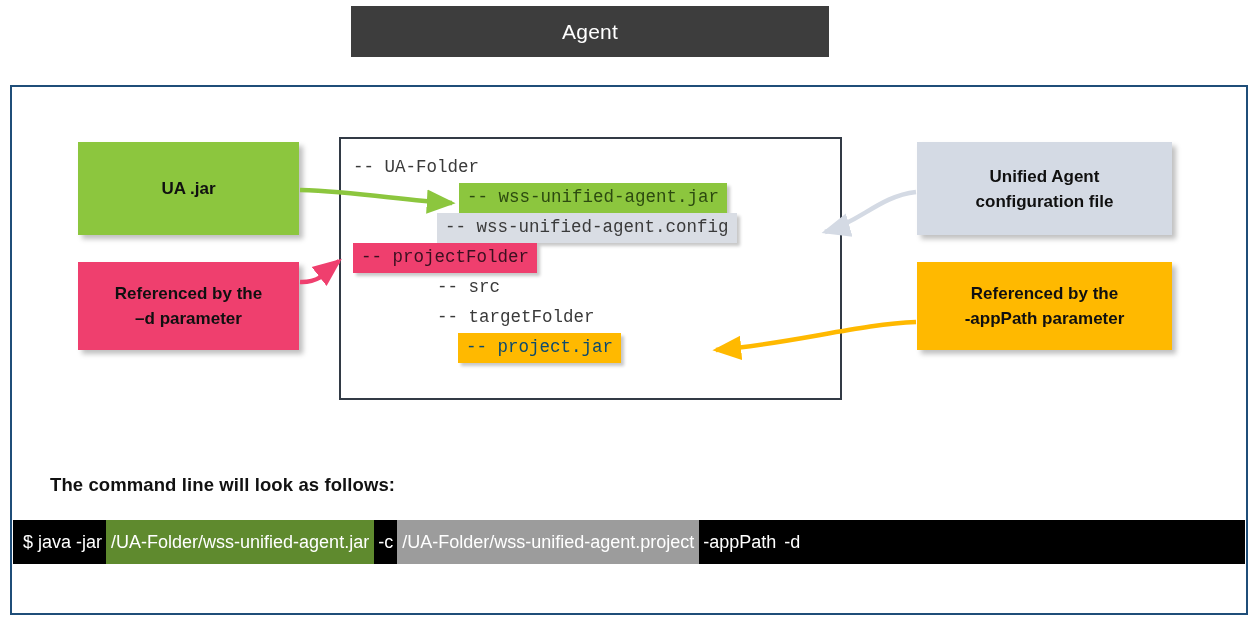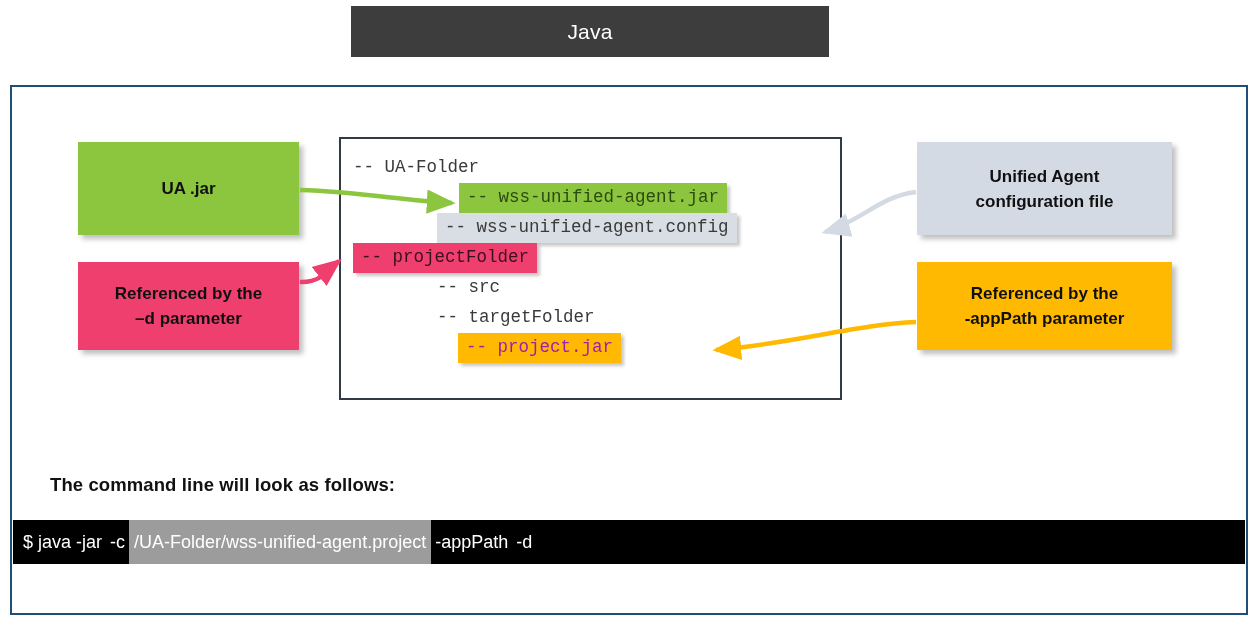--- a/index.html
+++ b/index.html
@@ -59,21 +59,21 @@
   .tree-row{ height:30px; white-space:pre; display:block; }
   .tree-row .hl{
     padding:2px 8px 3px 8px;
     box-shadow:3px 3px 3px rgba(0,0,0,.22);
     display:inline-block;
     line-height:25px;
   }
   .hl-green{ background:#8cc63e; color:#2c4a10;margin-left:22px; }
   .hl-grey{  background:#d9dde4; color:#3a3a3a; }
   .hl-pink{  background:#ef3f6e; color:#3a1020; }
-  .hl-amber{ background:#ffb900; color:#a21caf; }
+  .hl-amber{ background:#ffb900; color:#0c4a6e; }
 
   
   .callout{
     position:absolute;
     display:flex; align-items:center; justify-content:center;
     text-align:center;
     font-weight:bold;
     font-size:17px;
     line-height:25px;
     color:#101010;
@@ -122,21 +122,21 @@
   .cmd-prompt{ padding-left:10px; padding-right:4px;text-align:center; }
   .seg-green{ background:#5f8a2e; padding:0 5px; }
   .seg-grey { background:#9c9c9c; padding:0 5px; }
   .seg-amber{ background:#bf8f00; padding:0 5px; }
   .seg-plum { background:#b0557e; padding:0 5px; }
 </style>
 </head>
 <body>
 
 <div class="title-banner">
-  <span class="title-text">Java</span>
+  <span class="title-text">Agent</span>
 </div>
 
 <div class="panel"></div>
 
 <div class="tree-box">
   <div class="tree-lines" id="tree-lines"><div class="tree-row"><span></span><span>-- UA-Folder</span></div><div class="tree-row"><span>        </span><span class="hl hl-green">-- wss-unified-agent.jar</span></div><div class="tree-row"><span>        </span><span class="hl hl-grey">-- wss-unified-agent.config</span></div><div class="tree-row"><span></span><span class="hl hl-pink">-- projectFolder</span></div><div class="tree-row"><span>        </span><span>-- src</span></div><div class="tree-row"><span>        </span><span>-- targetFolder</span></div><div class="tree-row"><span>          </span><span class="hl hl-amber">-- project.jar</span></div></div>
 </div>
 
 <div class="callout c-uajar">
   <span>UA .jar</span>
@@ -176,17 +176,18 @@
 
   <path d="M916,192 C880,196 860,222 825,232" stroke="#d4dae4" stroke-width="4.5" fill="none" marker-end="url(#ah-grey)"></path>
 
   <path d="M916,322 C860,324 790,344 716,350" stroke="#ffb900" stroke-width="4.5" fill="none" marker-end="url(#ah-amber)"></path>
 </svg>
 
 <div class="cmd-caption">The command line will look as follows:</div>
 
 <div class="cmd-bar" id="cmd-bar">
     <span class="cmd-prompt">$ java -jar</span>
+    <span class="seg-green">/UA-Folder/wss-unified-agent.jar</span>
     <span class="cmd-plain">-c</span>
     <span class="seg-grey">/UA-Folder/wss-unified-agent.project</span>
     <span class="cmd-plain">-appPath</span>
     <span class="cmd-plain">-d</span>
   </div>
 
 </body></html>

